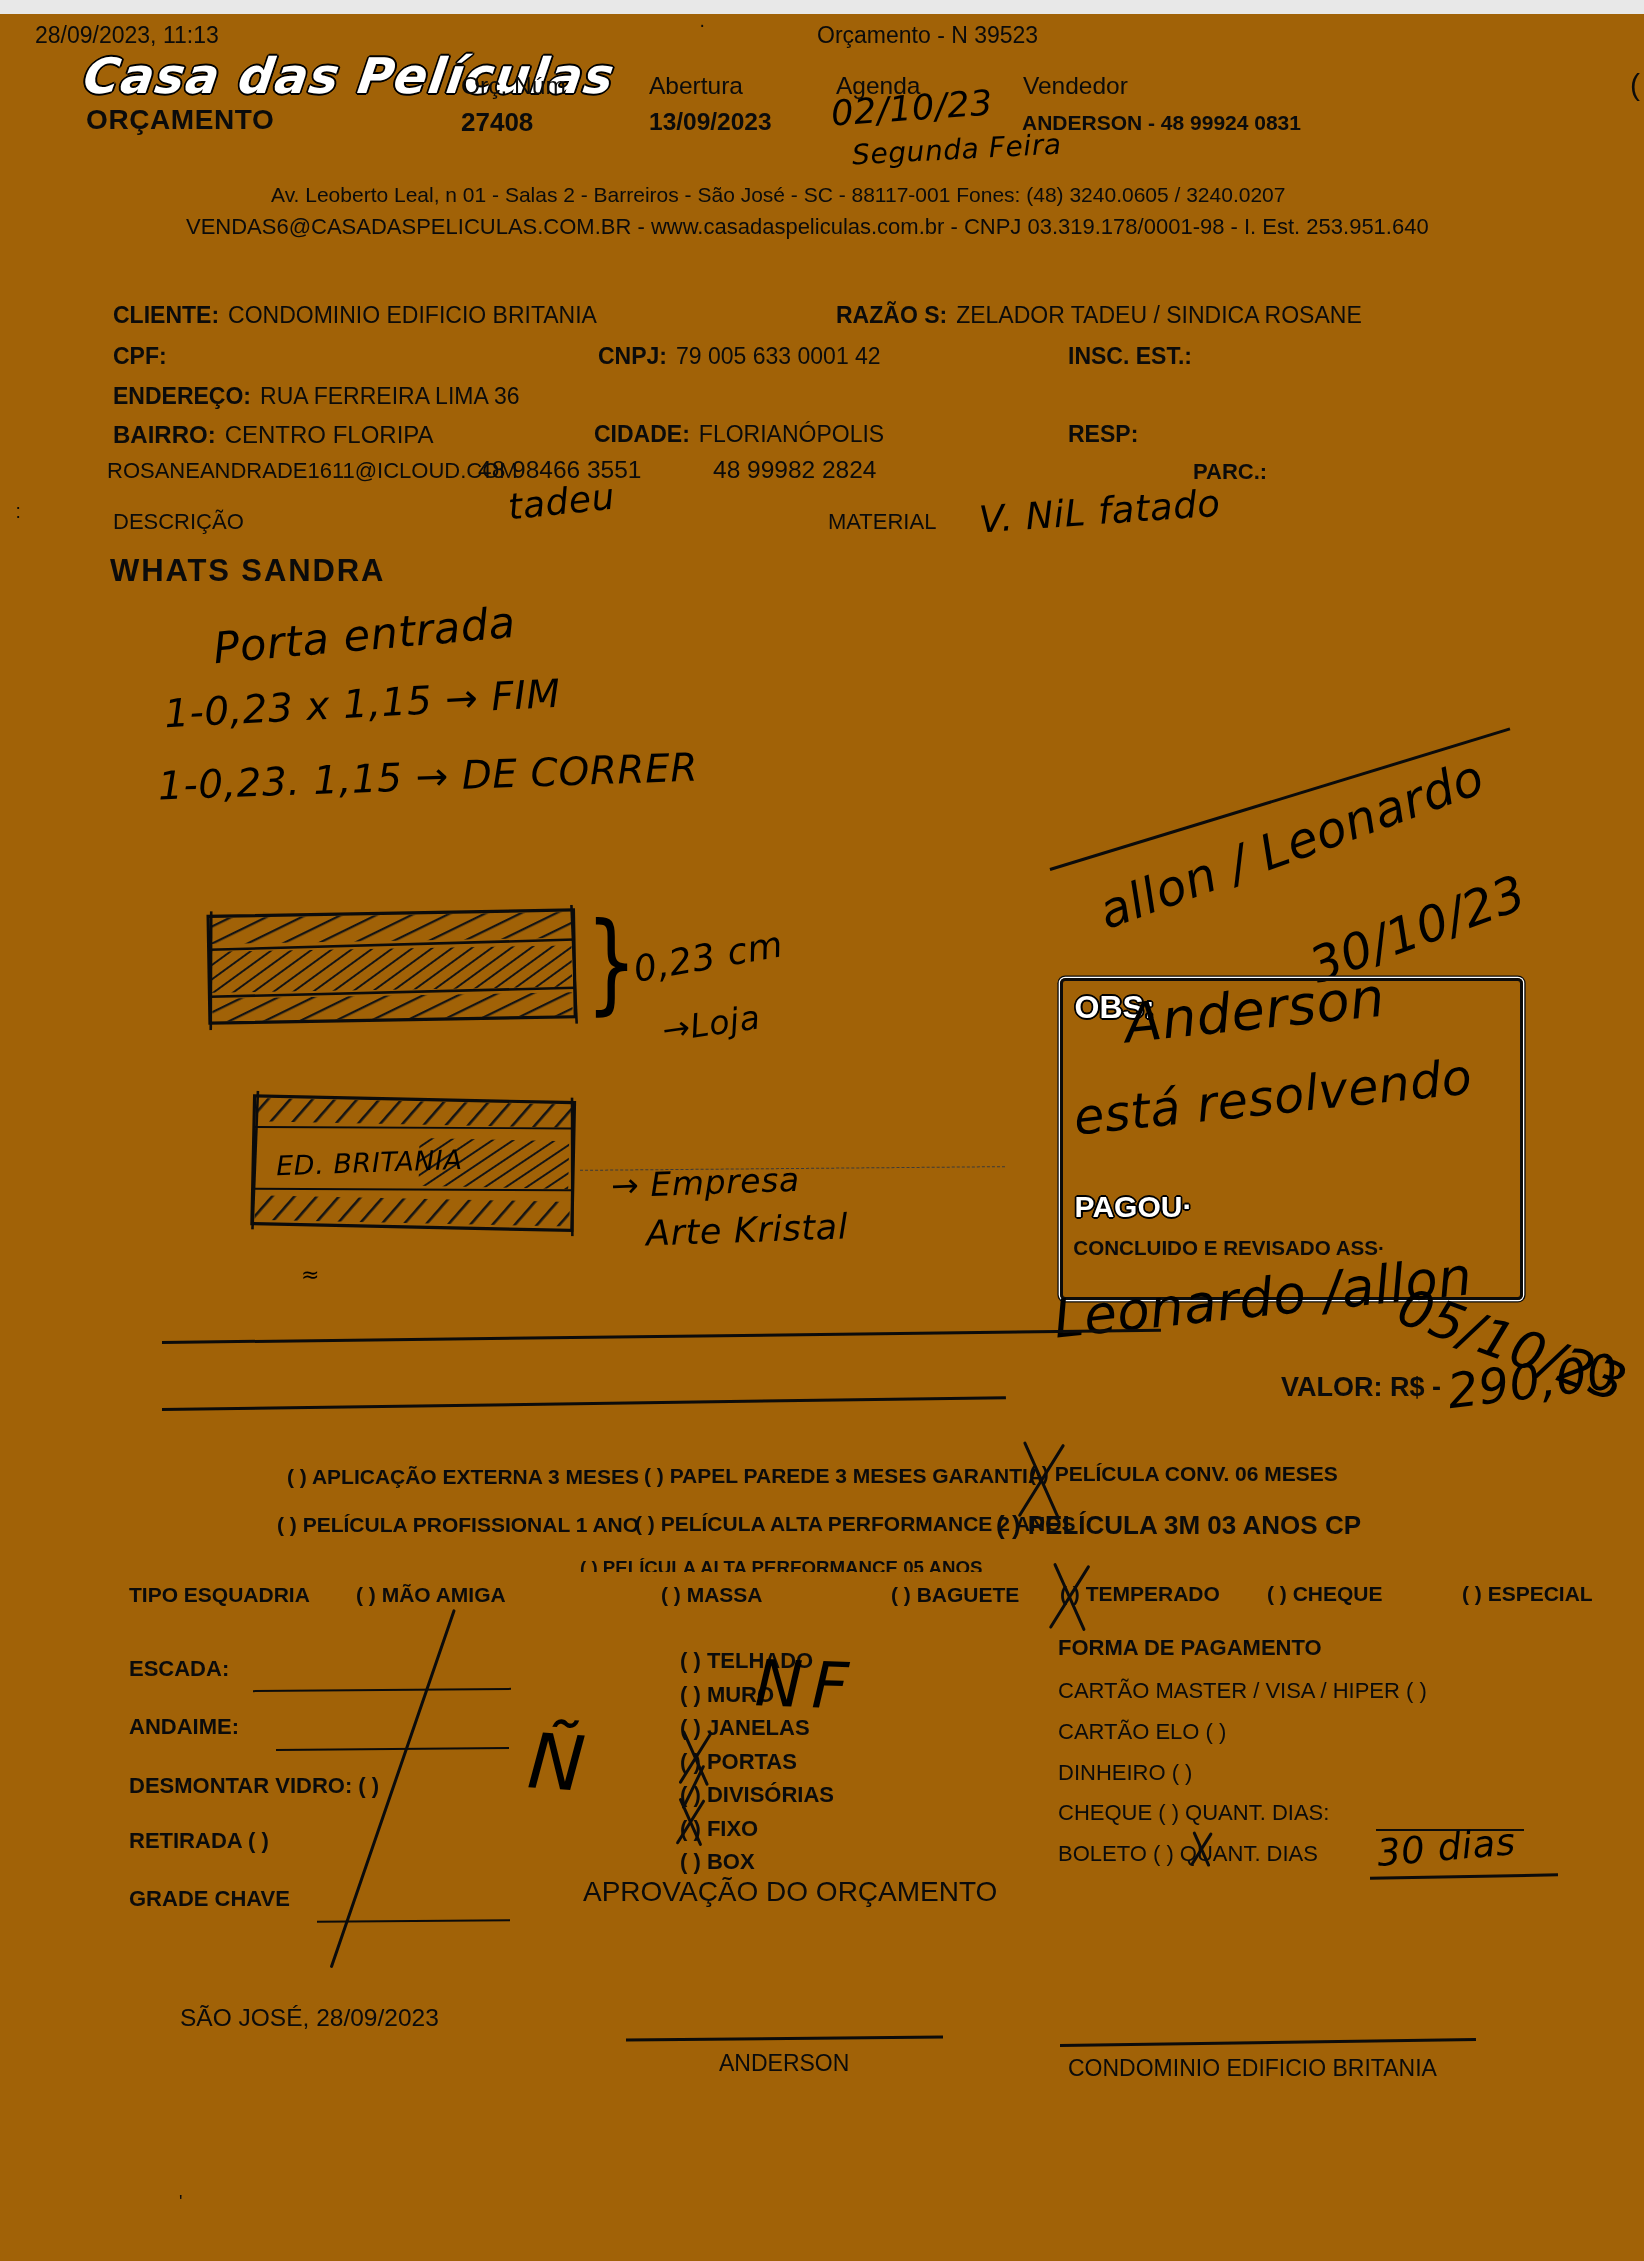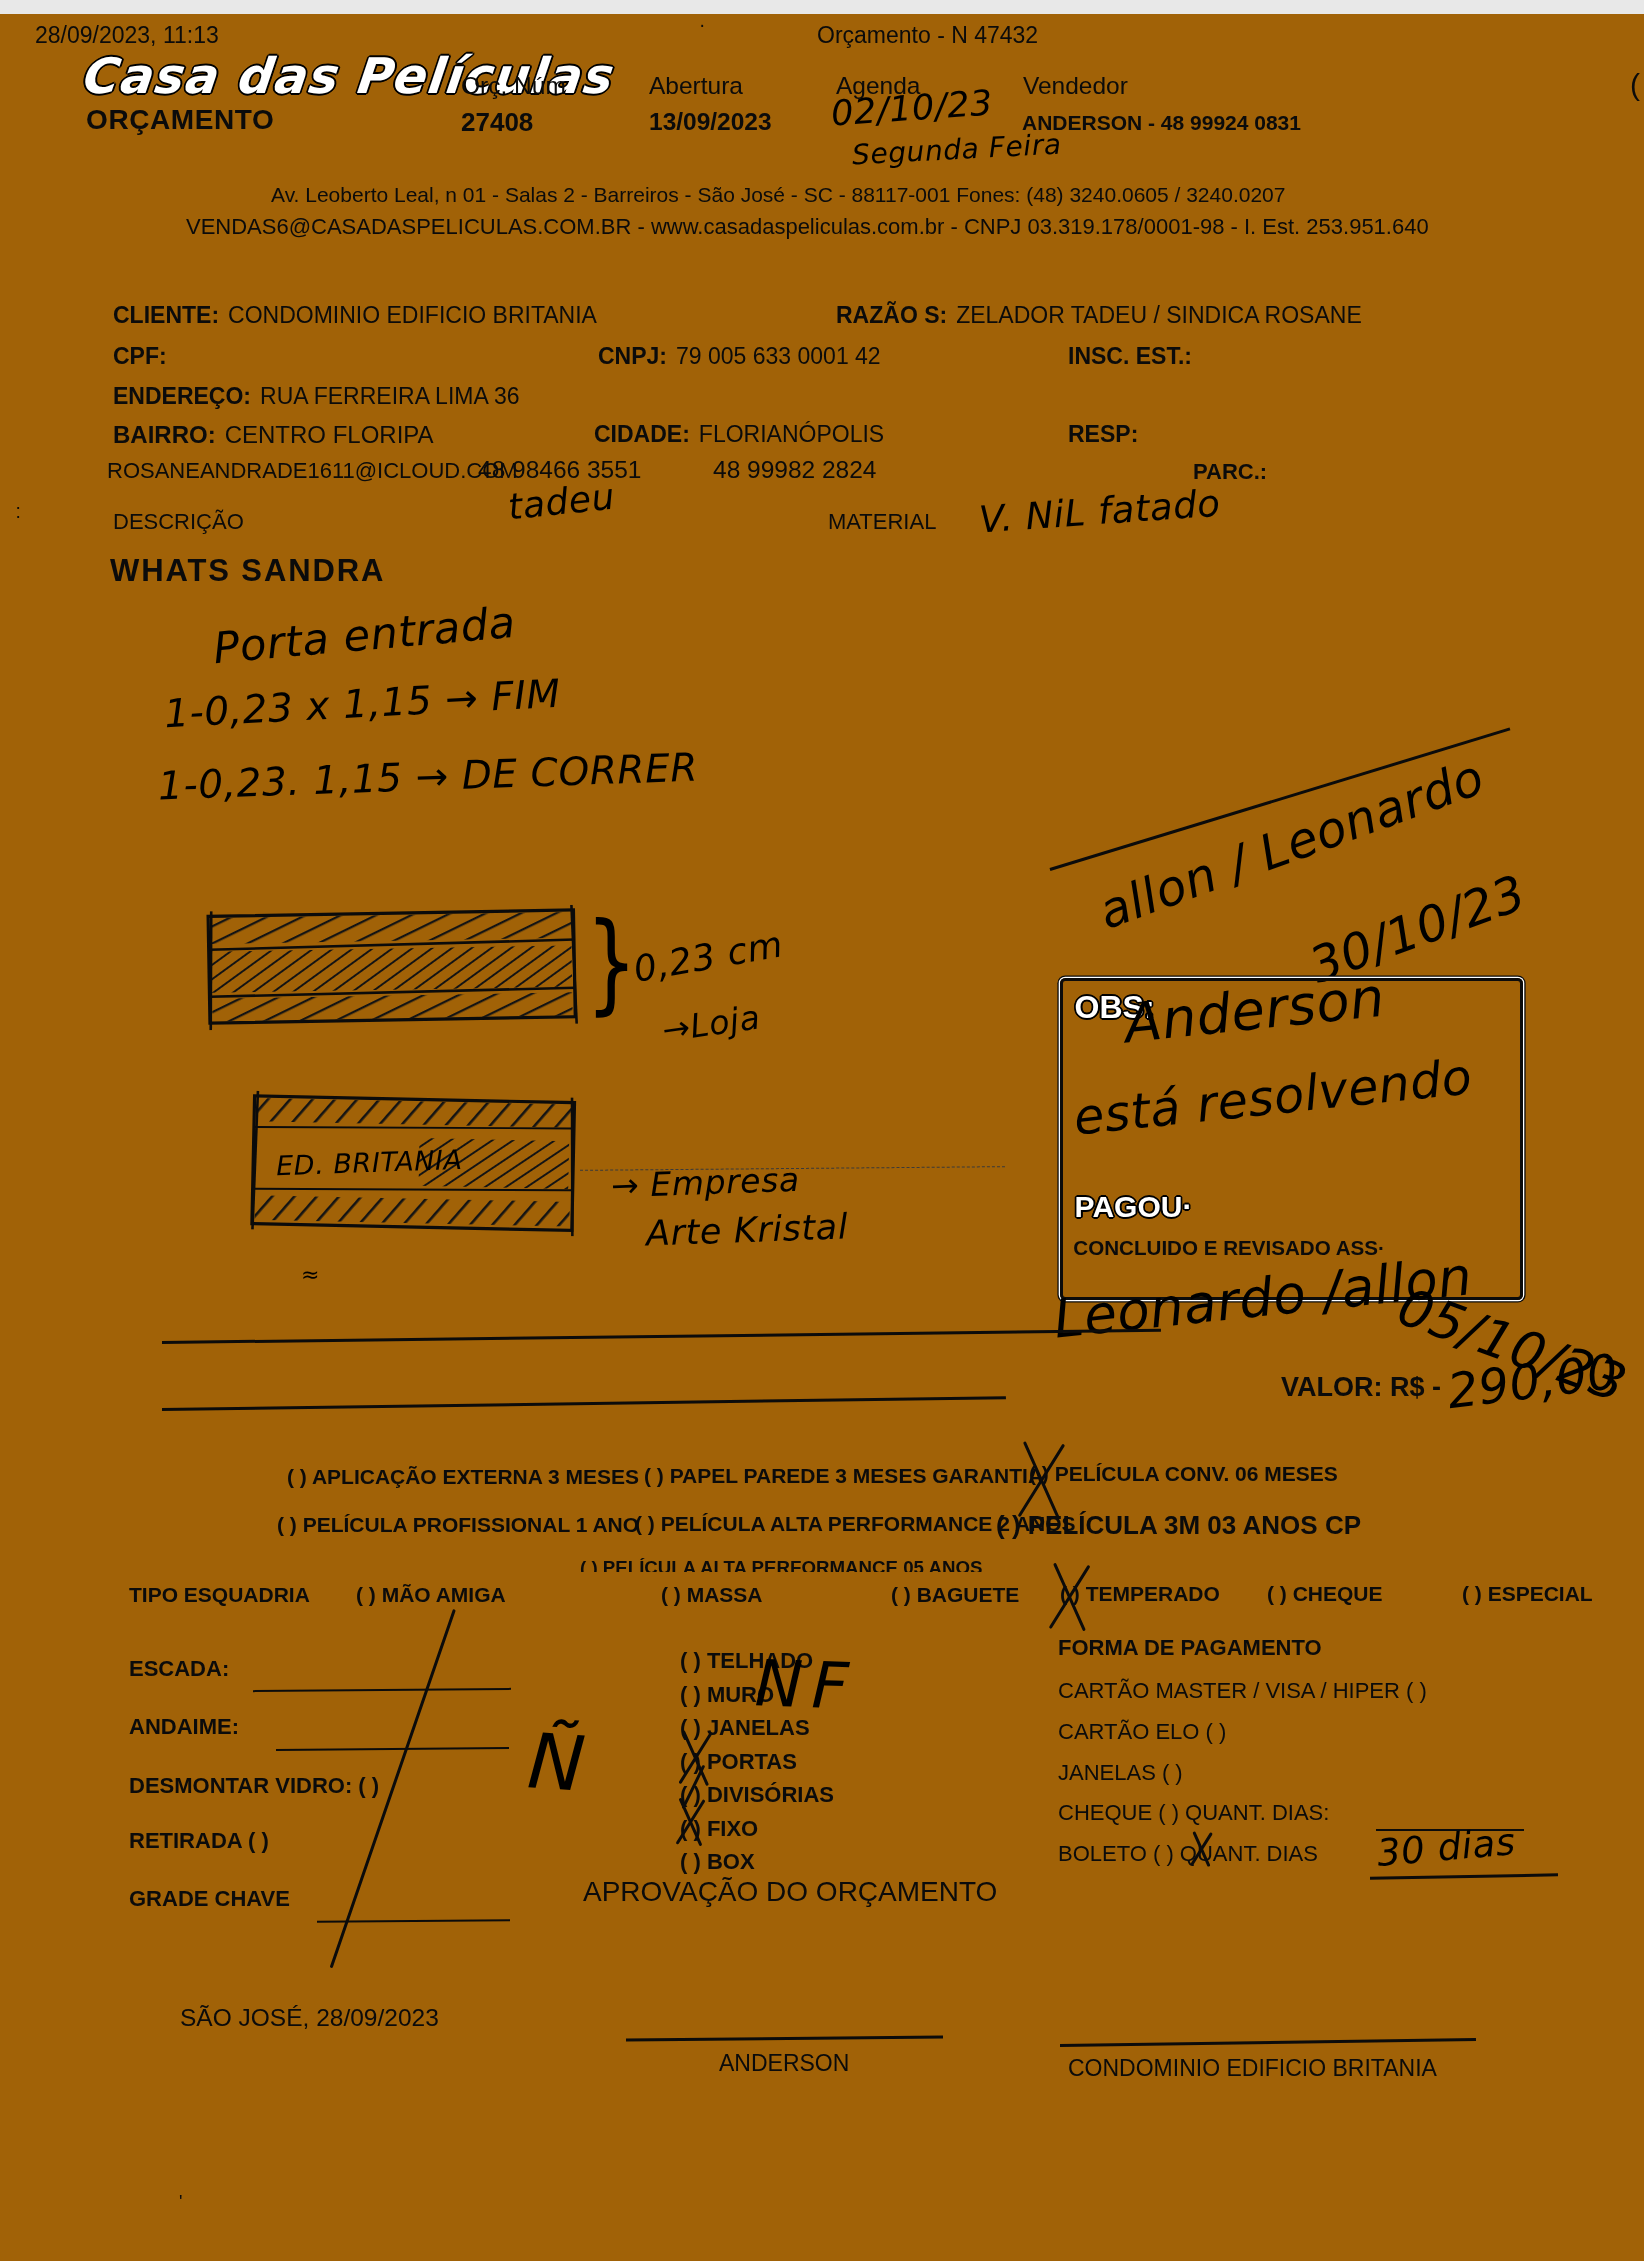--- a/index.html
+++ b/index.html
@@ -34,21 +34,21 @@
   .dashln{position:absolute;border-top:1.3px dashed #3a3a3a;height:0;}
   svg{display:block;}
 </style>
 </head>
 <body>
 
 <div class="page">
 
   <div class="t" style="left:35px;top:9px;font-size:23px;">28/09/2023, 11:13</div>
   <div class="t" style="left:699px;top:0px;font-size:19.3px;">·</div>
-  <div class="t" style="left:817px;top:9px;font-size:23px;">Orçamento - N 47432</div>
+  <div class="t" style="left:817px;top:9px;font-size:23px;">Orçamento - N 39523</div>
   <div class="t" style="left:1630px;top:54px;font-size:30px;">(</div>
 
   <div class="t logo out" style="left:84px;top:36px;font-size:49px;">Casa das Películas</div>
   <div class="t b" style="left:86px;top:91px;font-size:28px;letter-spacing:0.6px;">ORÇAMENTO</div>
 
   <div class="t" style="left:461px;top:59px;font-size:24.5px;">Orç. Núm</div>
   <div class="t b" style="left:461px;top:94px;font-size:26px;">27408</div>
   <div class="t" style="left:649px;top:59px;font-size:24.5px;">Abertura</div>
   <div class="t b" style="left:649px;top:95px;font-size:24.5px;">13/09/2023</div>
   <div class="t" style="left:836px;top:59px;font-size:24.5px;">Agenda</div>
@@ -209,21 +209,21 @@
   <div class="t b" style="left:680px;top:1769px;font-size:22px;">(  ) DIVISÓRIAS</div>
   <div class="sl" style="left:679px;top:1752px;width:26px;height:41px;"></div>
   <div class="t b" style="left:680px;top:1803px;font-size:22px;">(  ) FIXO</div>
   <div class="xm" style="left:671px;top:1786px;width:36px;height:45px;"></div>
   <div class="t b" style="left:680px;top:1836px;font-size:22px;">(  ) BOX</div>
   <div class="t hand" style="left:755px;top:1636px;font-size:64px;letter-spacing:9px;transform:rotate(2deg);">NF</div>
 
   <div class="t b" style="left:1058px;top:1622px;font-size:22px;">FORMA DE PAGAMENTO</div>
   <div class="t" style="left:1058px;top:1665px;font-size:22px;">CARTÃO MASTER / VISA / HIPER   (    )</div>
   <div class="t" style="left:1058px;top:1706px;font-size:22px;">CARTÃO ELO   (    )</div>
-  <div class="t" style="left:1058px;top:1747px;font-size:22px;">JANELAS    (    )</div>
+  <div class="t" style="left:1058px;top:1747px;font-size:22px;">DINHEIRO    (    )</div>
   <div class="t" style="left:1058px;top:1787px;font-size:22px;">CHEQUE     (    )   QUANT. DIAS:</div>
   <div class="ln" style="left:1376px;top:1815px;width:148px;height:1.9px;"></div>
   <div class="t" style="left:1058px;top:1828px;font-size:22px;">BOLETO      (      )   QUANT. DIAS</div>
   <div class="xm" style="left:1189px;top:1819px;width:22px;height:33px;"></div>
   <div class="ln" style="left:1370px;top:1861px;width:188px;height:2.6px;transform:rotate(-1deg);"></div>
   <div class="t hand" style="left:1377px;top:1814px;font-size:37px;transform:rotate(-5deg);">30 dias</div>
 
   <div class="t" style="left:583px;top:1863px;font-size:28px;">APROVAÇÃO DO ORÇAMENTO</div>
   <div class="t" style="left:180px;top:1991px;font-size:24.5px;">SÃO JOSÉ, 28/09/2023</div>
   <div class="ln" style="left:626px;top:2023px;width:317px;height:3.2px;transform:rotate(-0.5deg);"></div>

